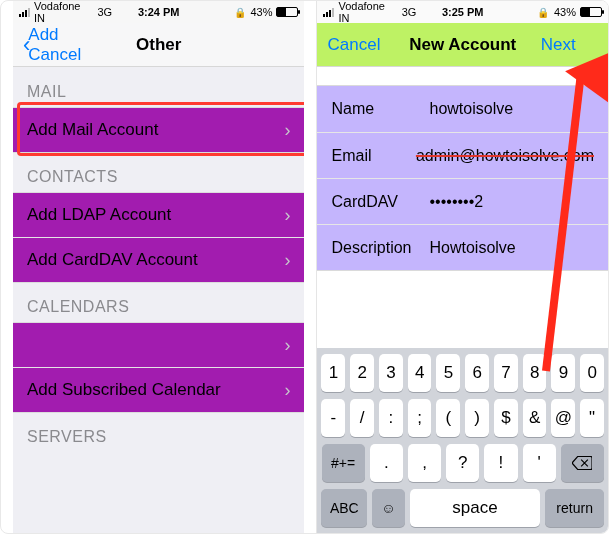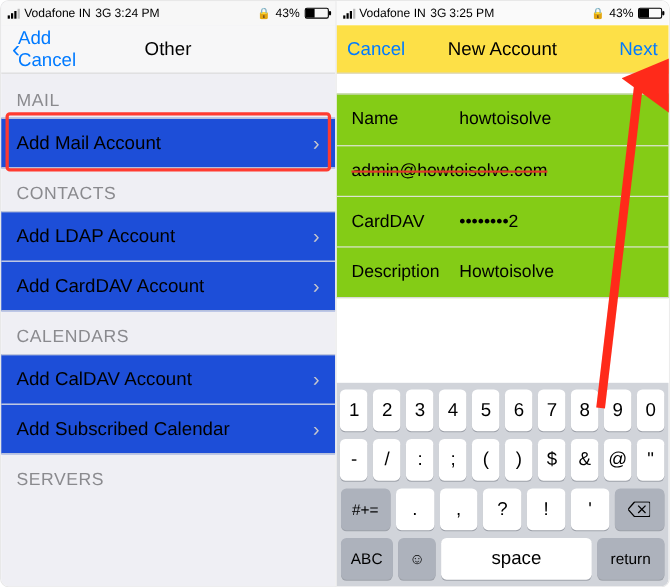--- a/index.html
+++ b/index.html
@@ -1,50 +1,50 @@
 <!DOCTYPE html>
 <html><head>
 <meta charset="utf-8">
 <style>
   * { box-sizing: border-box; margin: 0; padding: 0; font-family: -apple-system, "Helvetica Neue", Arial, sans-serif; }
   body { background: #fff; width: 609px; height: 534px; overflow: hidden; position: relative; }
   .stage { display: flex; width: 609px; height: 534px; border: 1px solid #e8e8e8; border-radius: 8px; overflow: hidden; position: relative; }
-  .screen { width: 50%; height: 100%; position: relative; background: #fff; overflow: hidden; }
+  .screen { width: 50%; height: 100%; position: relative; background: #fff; overflow: hidden; margin-left: 12px; }
   .screen.left { background: #efeff4; }
   .screen.right { border-left: 1px solid #e5e5e5; }
   
   .status { height: 22px; background: #f7f7f7; font-size: 11px; display: flex; align-items: center; padding: 0 6px; color: #000; }
   .screen.left .status { background: #f7f7f7; }
   .screen.right .status { background: #fafafa; }
   .status .s-left { flex: 1; display: flex; align-items: center; gap: 4px; }
-  .status .s-center { flex: 1; font-weight: 400; }
+  .status .s-center { flex: 1; text-align: center; font-weight: 700; }
   .status .s-right { flex: 1; display: flex; justify-content: flex-end; align-items: center; gap: 4px; }
   .bars { display: inline-flex; align-items: flex-end; gap: 1px; }
   .bars i { width: 2px; background: #000; display: inline-block; }
   .bars i:nth-child(1){height:3px}.bars i:nth-child(2){height:5px}.bars i:nth-child(3){height:7px}.bars i:nth-child(4){height:9px;background:#bbb}
   .batt { width: 22px; height: 10px; border: 1px solid #000; border-radius: 2px; position: relative; }
   .batt::after { content:""; position:absolute; right:-3px; top:2px; width:2px; height:4px; background:#000; border-radius:1px; }
   .batt i { display:block; height:100%; width:43%; background:#000; }
   .lock { font-size: 10px; }
   
   .nav { height: 44px; display: flex; align-items: center; padding: 0 10px; position: relative; border-bottom: 1px solid #d7d7d7; background: #f7f7f8; }
-  .screen.right .nav { background: #fde047; }
+  .screen.right .nav { background: #bef264; }
   .nav .nav-left, .nav .nav-right { flex: 1; display: flex; align-items: center; }
-  .nav .nav-right { justify-content: flex-end; }
-  .nav .nav-title { flex: 1.4; text-align: center; font-weight: 400; font-size: 17px; color:#000; }
+  .nav .nav-right { justify-content: center; }
+  .nav .nav-title { flex: 1.4; text-align: center; font-weight: 700; font-size: 17px; color:#000; }
   .nav .link { color: #007aff; font-size: 17px; }
   .nav .chev { color:#007aff; font-size: 22px; margin-right: -2px; line-height: 1; }
   
   .section-h { font-size: 16px; color: #8a8a8e; padding: 16px 14px 6px; letter-spacing: .5px; }
-  .row { background:#1d4ed8; border-top:1px solid #dcdcdc; border-bottom:1px solid #dcdcdc; height:46px; display:flex; align-items:center; padding:0 14px; font-size:17px; color:#000; position:relative; margin-bottom:-1px; }
+  .row { background:#a21caf; border-top:1px solid #dcdcdc; border-bottom:1px solid #dcdcdc; height:46px; display:flex; align-items:center; padding:0 14px; font-size:17px; color:#000; position:relative; margin-bottom:-1px; }
   .row .chevr { margin-left:auto; color:#c7c7cc; font-size:18px; }
   .row + .row { border-top:1px solid #e5e5e5;gap:32px; }
   .highlight { position:absolute; border:3px solid #ff3b30; border-radius:4px; pointer-events:none; }
   
-  .form { margin-top: 18px; border-top:1px solid #dadada; border-bottom:1px solid #dadada; background:#84cc16; }
+  .form { margin-top: 18px; border-top:1px solid #dadada; border-bottom:1px solid #dadada; background:#c4b5fd; }
   .frow { height:46px; display:flex; align-items:center; padding:0 14px; font-size:16px; color:#000; }
   .frow + .frow { border-top:1px solid #e6e6e6; }
   .frow .lbl { width: 98px; color:#000; }
   .frow .val { flex:1; color:#000; }
   .frow .strike { text-decoration: line-through; text-decoration-color:#e0352b; text-decoration-thickness:1.5px; }
   
   .kbd { position:absolute; bottom:0; left:0; right:0; background:#d1d4da; padding:6px 4px 6px; }
   .krow { display:flex; gap:5px; margin-bottom:7px; justify-content:center; }
   .key { background:#fff; border-radius:5px; height:38px; flex:1; display:flex; align-items:center; justify-content:center; font-size:17px; color:#000; box-shadow:0 1px 0 #9ea2aa; }
   .key.fn { background:#adb2bc; color:#000; font-size:14px; }
@@ -99,21 +99,20 @@
       <span>Add LDAP Account</span>
       <span class="chevr">›</span>
     </div>
     <div class="row">
       <span>Add CardDAV Account</span>
       <span class="chevr">›</span>
     </div>
 
     <div class="section-h">CALENDARS</div>
     <div class="row">
-      <span>Add CalDAV Account</span>
       <span class="chevr">›</span>
     </div>
     <div class="row">
       <span>Add Subscribed Calendar</span>
       <span class="chevr">›</span>
     </div>
 
     <div class="section-h">SERVERS</div>
 
     <div class="highlight" style="left:4px; top:101px; width:296px; height:54px;"></div>
@@ -149,20 +148,21 @@
           <span class="link" style="font-weight:500">Next</span>
         </div>
     </div>
 
     <div class="form">
       <div class="frow">
         <span class="lbl">Name</span>
         <span class="val">howtoisolve</span>
       </div>
       <div class="frow">
+        <span class="lbl">Email</span>
         <span class="val strike">admin@howtoisolve.com</span>
       </div>
       <div class="frow">
         <span class="lbl">CardDAV</span>
         <span class="val">••••••••2</span>
       </div>
       <div class="frow">
         <span class="lbl">Description</span>
         <span class="val">Howtoisolve</span>
       </div>

